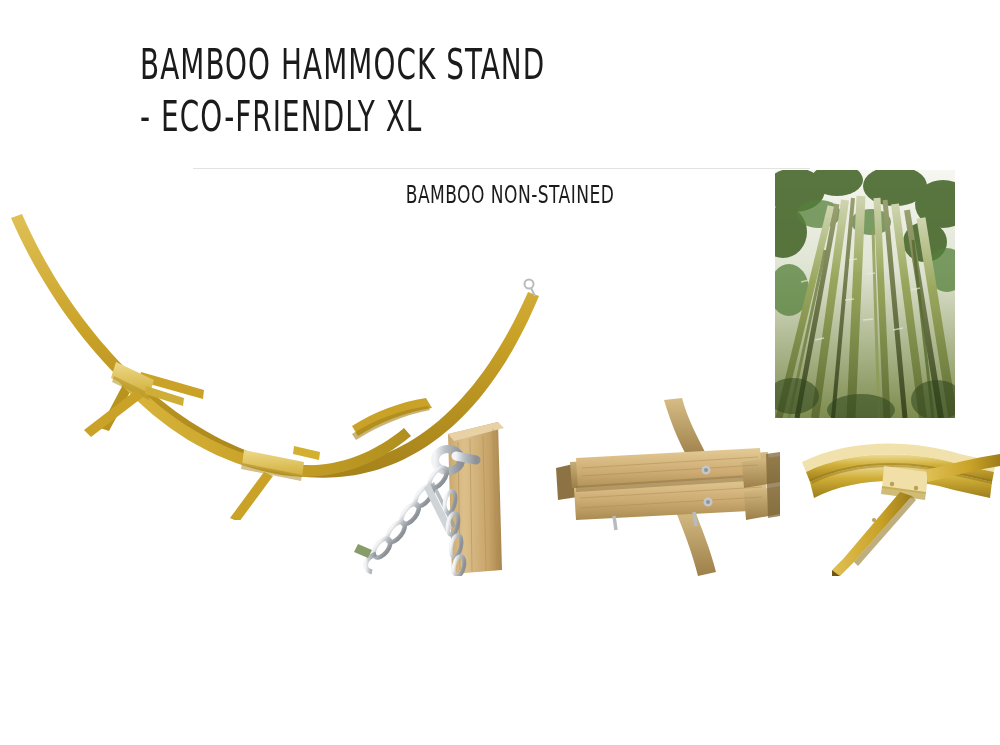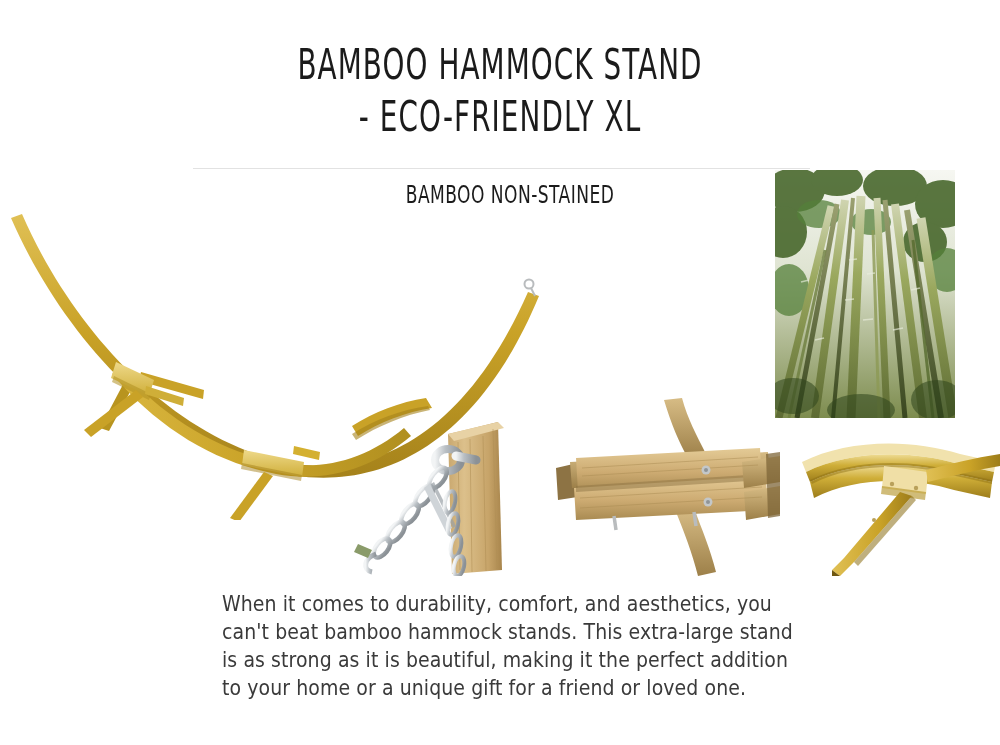--- a/index.html
+++ b/index.html
@@ -18,21 +18,21 @@
     background: #ffffff;
     overflow: hidden;
   }
 
   
   .title-block {
     position: absolute;
     left: 0;
     top: 38px;
     width: 1000px;
-    text-align: center;
+    text-align: left;
   }
   .title-line {
     font-family: "DejaVu Sans Condensed", "Liberation Sans Narrow", "Liberation Sans", sans-serif;
     font-size: 43px;
     line-height: 52px;
     letter-spacing: 1.5px;
     color: #1b1b1b;
     font-weight: 400;
     transform: scaleX(0.72);
     transform-origin: center center;
@@ -414,17 +414,14 @@
       <path d="M124,64 L66,130 L70,134 L128,68 Z" fill="#8a6d14" opacity="0.55"></path>
 
       <path d="M44,138 L52,144 L44,144 Z" fill="#6f5710"></path>
 
       <circle cx="104" cy="52" r="2.2" fill="#b9a05a"></circle>
       <circle cx="128" cy="56" r="2.2" fill="#b9a05a"></circle>
       <circle cx="86" cy="88" r="2" fill="#b9a05a"></circle>
     </svg>
   </div>
 
-  <div class="body-copy">
-    <p>When it comes to durability, comfort, and aesthetics, you can't beat bamboo hammock stands. This extra-large stand is as strong as it is beautiful, making it the perfect addition to your home or a unique gift for a friend or loved one.</p>
-  </div>
 
 </div>
 
 </body></html>

